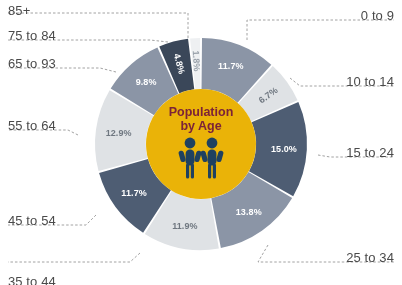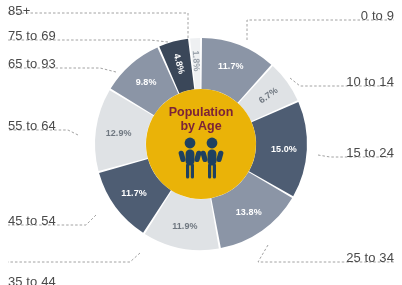--- a/index.html
+++ b/index.html
@@ -124,21 +124,21 @@
         <text x="184.93113025358525" y="225.53567465271112" text-anchor="middle" dominant-baseline="central" class="pct-label" fill="#6f7780">11.9%</text>
         <text x="134.12180180967704" y="193.33134320911893" text-anchor="middle" dominant-baseline="central" class="pct-label" fill="#ffffff">11.7%</text>
         <text x="118.66926327294915" y="132.68962396818563" text-anchor="middle" dominant-baseline="central" class="pct-label" fill="#6f7780">12.9%</text>
         <text x="146.08735084306997" y="81.62311502994149" text-anchor="middle" dominant-baseline="central" class="pct-label" fill="#ffffff">9.8%</text>
         <text x="179.3441784905486" y="63.76721237080952" text-anchor="middle" dominant-baseline="central" class="pct-label" fill="#ffffff" transform="rotate(74.89510489510496 179.3441784905486 63.76721237080952)" font-size="8">4.8%</text>
         <text x="196.30777093937445" y="61.028572373119786" text-anchor="middle" dominant-baseline="central" class="pct-label" fill="#9aa2ab" transform="rotate(86.76323676323682 196.30777093937445 61.028572373119786)" font-size="8">1.8%</text>
       </g>
   </svg>
 
   <div class="leader-label" style="left:8px; top:3px;">85+</div>
-  <div class="leader-label" style="left:8px; top:28px;">75 to 69</div>
+  <div class="leader-label" style="left:8px; top:28px;">75 to 84</div>
   <div class="leader-label" style="left:8px; top:56px;">65 to 93</div>
   <div class="leader-label" style="left:8px; top:118px;">55 to 64</div>
   <div class="leader-label" style="left:8px; top:213px;">45 to 54</div>
   <div class="leader-label" style="left:8px; top:250px;margin-top:24px;">35 to 44</div>
 
   <div class="leader-label right" style="right:8px; top:8px;">0 to 9</div>
   <div class="leader-label right" style="right:8px; top:74px;margin-left:28px;">10 to 14</div>
   <div class="leader-label right" style="right:8px; top:145px;">15 to 24</div>
   <div class="leader-label right" style="right:8px; top:250px;">25 to 34</div>
 

